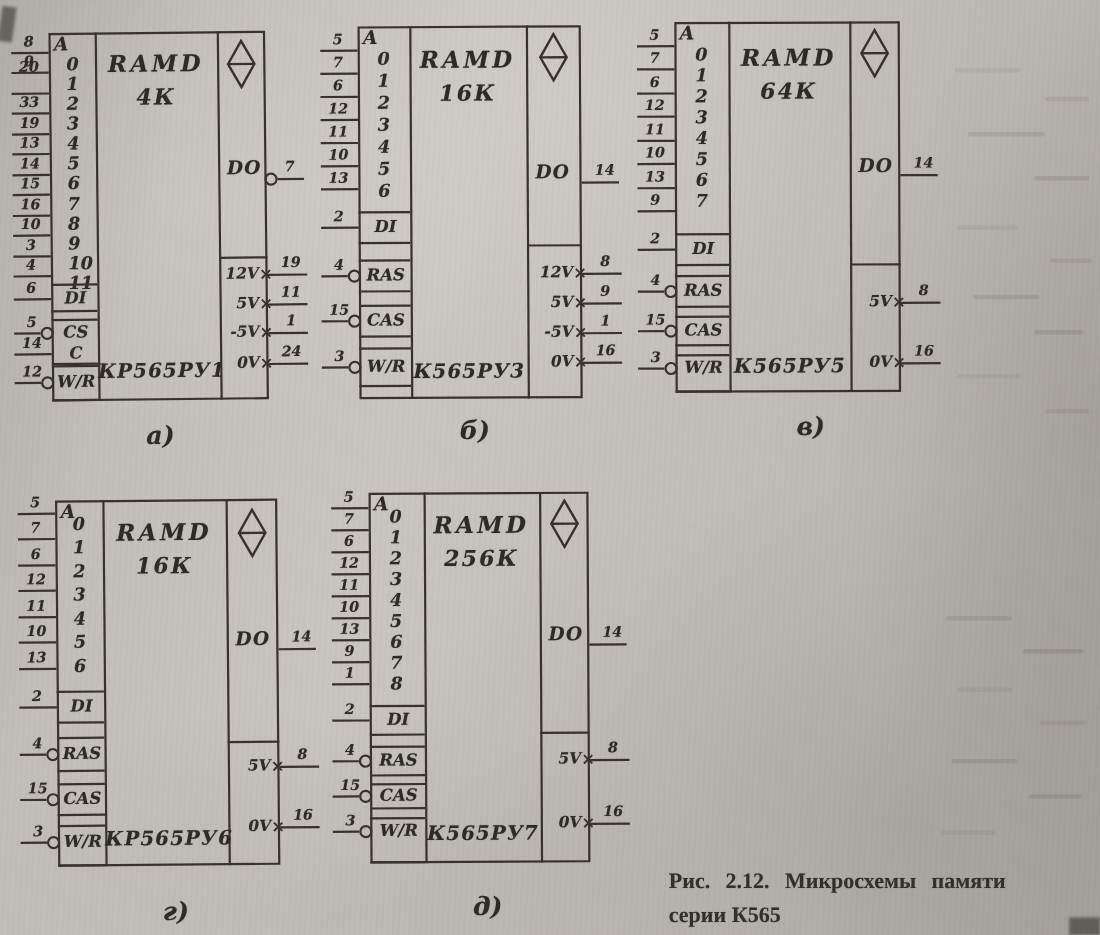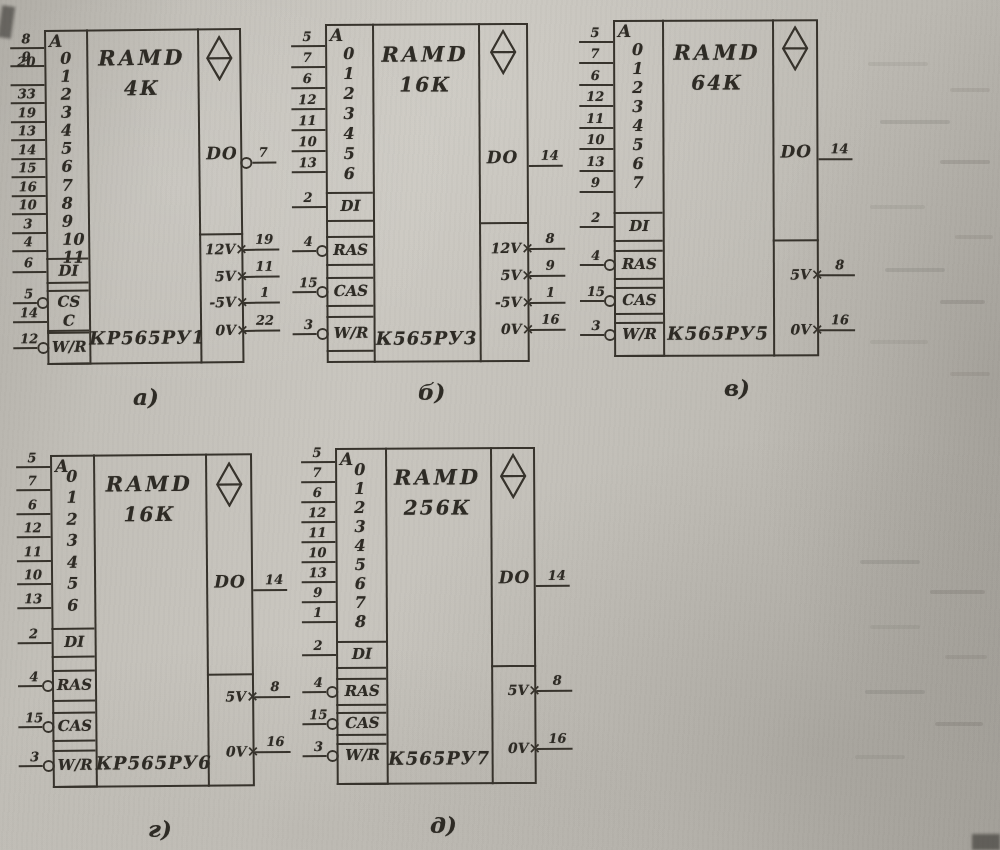--- a/index.html
+++ b/index.html
@@ -128,21 +128,21 @@
         <div class="stub" style="left: 197px; width: 36px; top: 248px;"></div>
         <div class="xmark" style="left: 189px; top: 241px;">×</div>
         <div class="lbl pin-num" style="left: 205px; width: 26px; top: 232px;">11</div>
         <div class="lbl power-label" style="left: 155px; width: 34px; top: 267px;">-5V</div>
         <div class="stub" style="left: 197px; width: 36px; top: 274px;"></div>
         <div class="xmark" style="left: 189px; top: 267px;">×</div>
         <div class="lbl pin-num" style="left: 205px; width: 26px; top: 258px;">1</div>
         <div class="lbl power-label" style="left: 155px; width: 34px; top: 295px;">0V</div>
         <div class="stub" style="left: 197px; width: 36px; top: 302px;"></div>
         <div class="xmark" style="left: 189px; top: 295px;">×</div>
-        <div class="lbl pin-num" style="left: 205px; width: 26px; top: 286px;">22</div>
+        <div class="lbl pin-num" style="left: 205px; width: 26px; top: 286px;">24</div>
         <div class="lbl title-main" style="left: 42px; width: 111px; top: 18px;">RAMD</div>
         <div class="lbl title-size" style="left: 42px; width: 111px; top: 49px;">4К</div>
         <div class="lbl part-num" style="left: 42px; width: 111px; top: 300px;">КР565РУ1</div>
         <div class="diamond" style="left: 160px; top: 7px;"><svg width="30" height="46" viewBox="0 0 30 46">
             <polygon points="15,2 27,23 15,44 3,23" fill="none" stroke="#37332c" stroke-width="2.2"></polygon>
             <line x1="3" y1="23" x2="27" y2="23" stroke="#37332c" stroke-width="2.2"></line>
           </svg></div>
       </div>
       <div class="chip" style="left: 325px; top: 24px; width: 203px; height: 339px; transform: rotate(-0.3deg);">
         <div class="outline"></div>
@@ -438,20 +438,24 @@
           </svg></div>
       </div>
     </div>
 
   <div class="sublabel" style="left:133px;top:383px;">а)</div>
   <div class="sublabel" style="left:418px;top:378px;">б)</div>
   <div class="sublabel" style="left:724px;top:374px;">в)</div>
   <div class="sublabel" style="left:148px;top:815px;">г)</div>
   <div class="sublabel" style="left:430px;top:811px;">д)</div>
 
+  <div class="caption">
+    <div class="l1">Рис. 2.12. Микросхемы памяти</div>
+    <div class="l2">серии К565</div>
+  </div>
 
   <div class="smudge" style="left:0;top:6px;width:13px;height:32px;transform:rotate(8deg);"></div>
   <div class="smudge" style="left:972px;top:834px;width:28px;height:16px;"></div>
   <div class="grain"></div>
 <div class="bleed" style="left: 868px; top: 62px; width: 60px; opacity: 0.1;"></div>
     <div class="bleed" style="left: 950px; top: 88px; width: 40px; opacity: 0.13;"></div>
     <div class="bleed" style="left: 880px; top: 120px; width: 70px; opacity: 0.16;"></div>
     <div class="bleed" style="left: 940px; top: 160px; width: 50px; opacity: 0.19;"></div>
     <div class="bleed" style="left: 870px; top: 205px; width: 55px; opacity: 0.1;"></div>
     <div class="bleed" style="left: 955px; top: 235px; width: 38px; opacity: 0.13;"></div>

